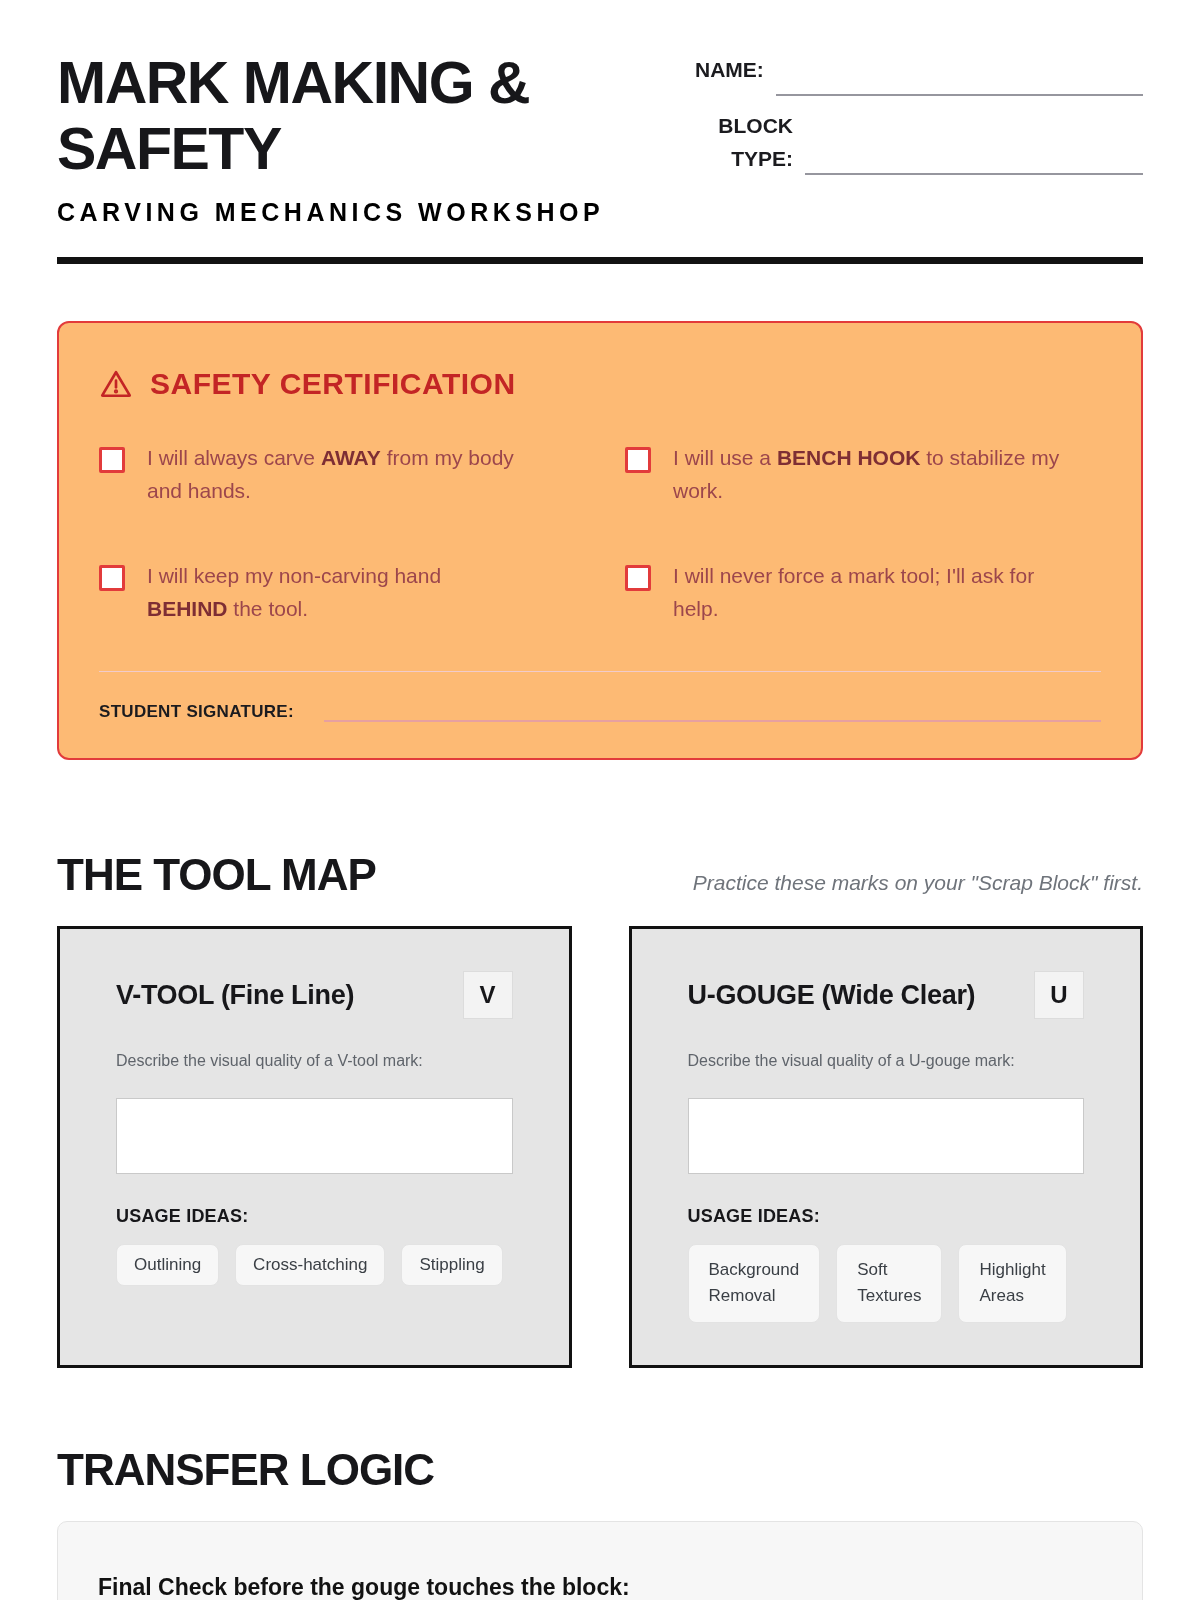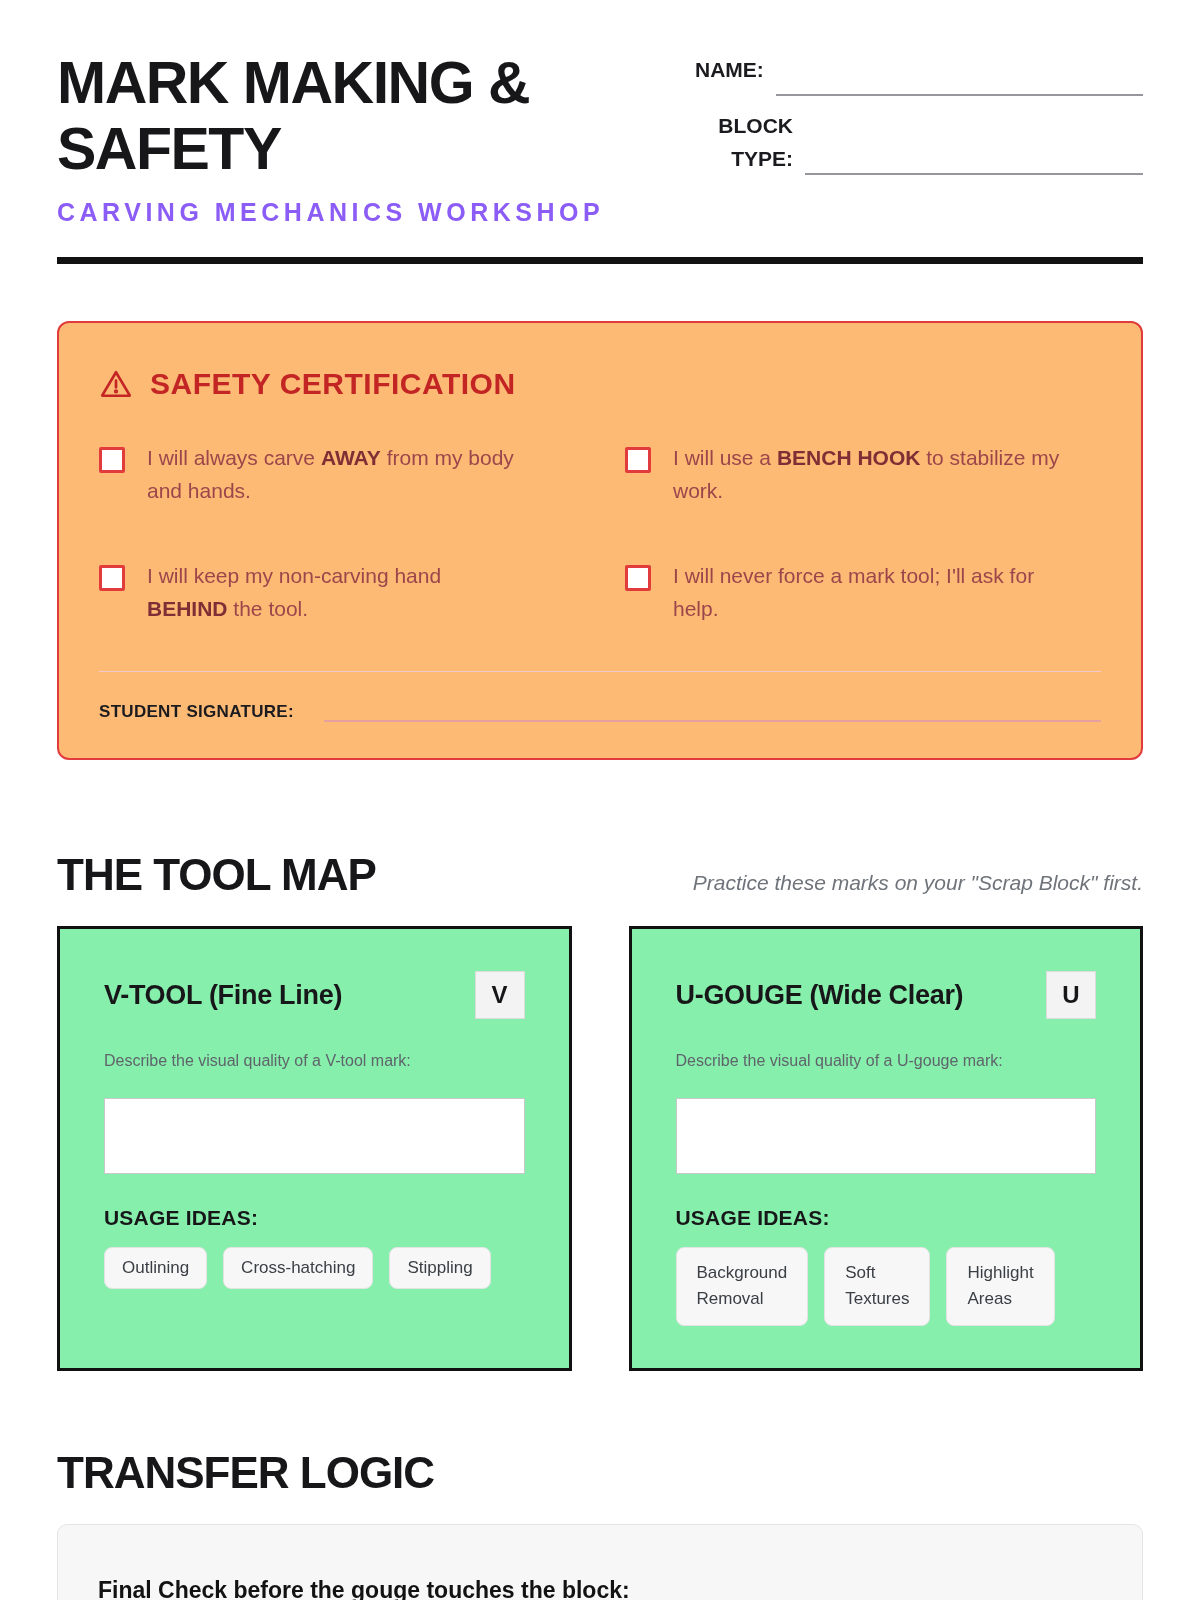--- a/index.html
+++ b/index.html
@@ -14,21 +14,21 @@
 
   
   .header { display:flex; }
   .title {
     margin:0; width:620px;
     font-size:59px; line-height:1.12; font-weight:800;
     letter-spacing:-1.5px; color:#17171a;
   }
   .subtitle {
     margin-top:16px; font-size:25px; font-weight:700;
-    letter-spacing:4.5px; color:#8b5cf6;
+    letter-spacing:4.5px; color:#000000;
   }
   .id-form { margin-left:auto; width:448px; padding-top:8px; }
   .id-row { display:flex; align-items:flex-end; gap:12px; margin-bottom:14px; }
   .id-label { font-size:21px; font-weight:700; color:#1b1b1f; }
   .id-row.first .id-label { margin-bottom:14px; }
   .id-label.block { width:98px; text-align:right; line-height:1.55; }
   .id-line { flex:1; border-bottom:2px solid #96969e; height:2px; }
 
   .rule { height:7px; background:#121212; margin-top:30px; }
 
@@ -59,32 +59,32 @@
   .sig-label { font-size:17px; font-weight:700; color:#1b1b1f; letter-spacing:0.3px; white-space:nowrap; margin-right:30px; }
   .sig-line { flex:1; border-bottom:2px solid #e7a0a0; height:12px; }
 
   
   .toolmap { margin-top:90px; }
   .toolmap-head { display:flex; align-items:baseline; }
   .big-heading { margin:0; font-size:44px; font-weight:800; letter-spacing:-1px; color:#17171a; }
   .hint { margin-left:auto; font-size:21px; font-style:italic; color:#6f747b; }
 
   .cards { display:grid; grid-template-columns:1fr 1fr; gap:57px; margin-top:26px; }
-  .card { border:3px solid #111111; background:#86efac; padding:42px 44px; }
+  .card { border:3px solid #111111; background:#e5e5e5; padding:42px 56px; }
   .card-head { display:flex; align-items:flex-start; }
   .card-title { margin:0; font-size:27px; font-weight:700; letter-spacing:-0.3px; padding-top:9px; color:#17171a; }
   .badge {
     margin-left:auto; width:50px; height:48px; flex:none;
     background:#f3f3f3; border:1px solid #dcdcdc;
     display:flex; align-items:center; justify-content:center;
     font-size:24px; font-weight:700; color:#17171a;
   }
   .prompt { margin:30px 0 0 0; font-size:16px; color:#5f646b; line-height:1.55; }
   .response-box { margin-top:24px; height:76px; border:1px solid #c9c9c9; background:#fff; cursor:text; }
-  .usage-label { margin-top:32px; font-size:21px; font-weight:700; letter-spacing:0.2px; color:#17171a; }
+  .usage-label { margin-top:32px; font-size:18px; font-weight:700; letter-spacing:0.2px; color:#17171a; }
   .chips { margin-top:17px; display:flex; gap:16px; }
   .chip {
     background:#f7f7f7; border:1px solid #e3e3e3; border-radius:8px;
     padding:10px 17px; font-size:17px; color:#3a3f45; white-space:nowrap;
   }
   .chip.wrap { white-space:normal; width:min-content; line-height:1.55; padding:12px 20px; }
 
   
   .transfer { margin-top:77px; }
   .transfer-box {

